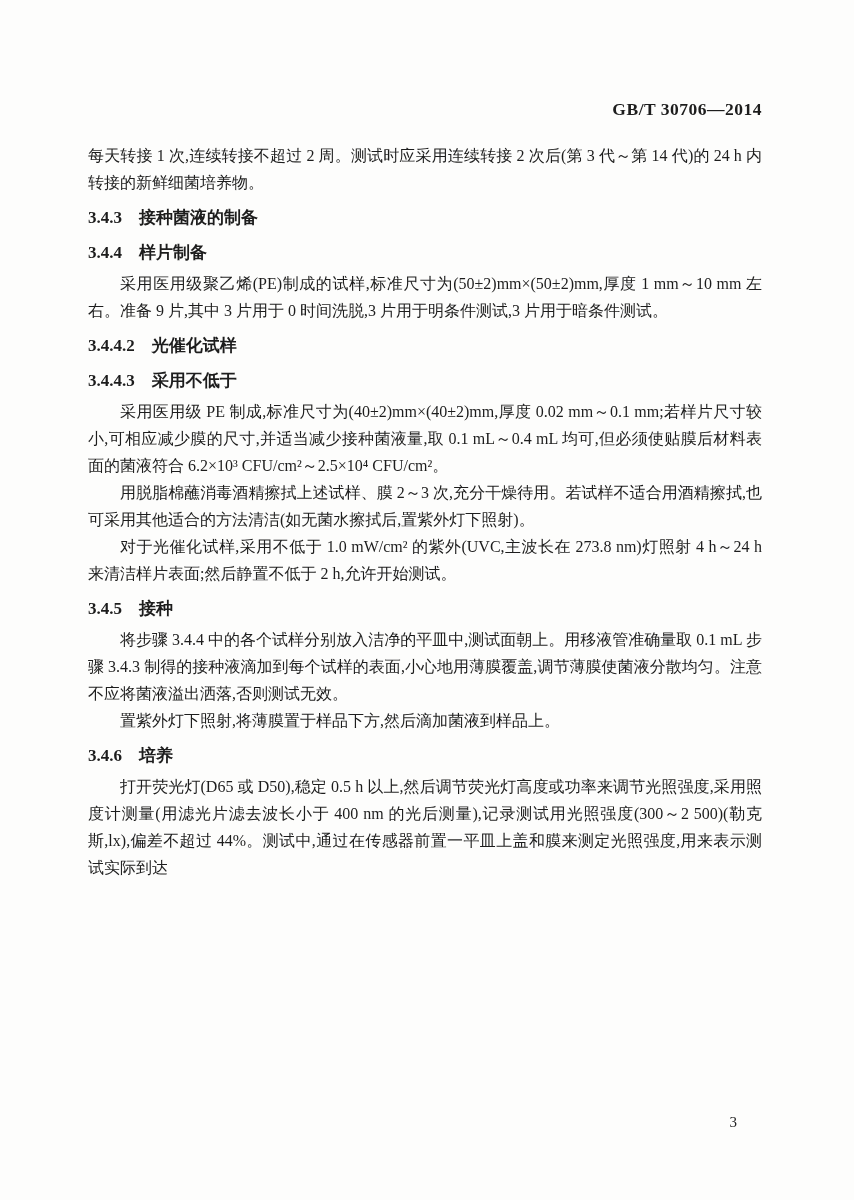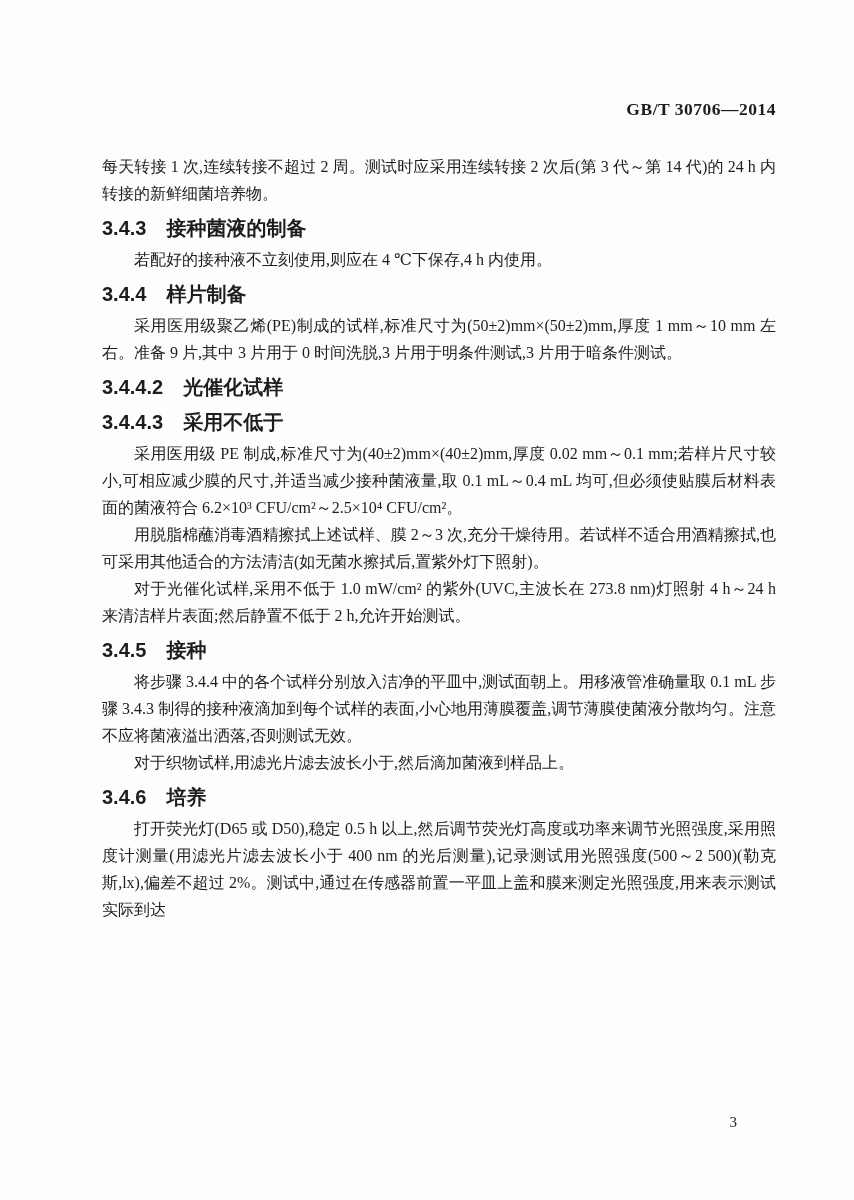--- a/index.html
+++ b/index.html
@@ -13,81 +13,80 @@
     width: 854px;
     height: 1200px;
     margin: 0 auto;
     background: #fdfdfc;
     color: #1d1d1d;
     font-family: "Liberation Serif", "DejaVu Serif", serif;
     overflow: hidden;
   }
   .content {
     position: absolute;
-    left: 102px;
+    left: 88px;
     top: 0;
     width: 674px;
   }
   .doc-number {
     padding-top: 96px;
     text-align: right;
     font-weight: bold;
     font-size: 17.5px;
     line-height: 27px;
     letter-spacing: 0.5px;
   }
   .body-text {
-    margin-top: 30px;
+    margin-top: 19px;
   }
   .body-text p {
     margin: 0;
     font-size: 16px;
     line-height: 27px;
     text-align: justify;
     text-indent: 2em;
   }
   .body-text p.no-indent {
     text-indent: 0;
   }
   .body-text h3 {
     margin: 8px 0 4px 0;
-    font-size: 20px;
+    font-size: 17px;
     line-height: 27px;
     font-weight: bold;
-    font-family: Liberation Sans, sans-serif;
+    font-family: Liberation Serif, serif;
   }
   .page-number {
     position: absolute;
     top: 1112px;
     right: 117px;
     font-size: 15px;
     line-height: 20px;
   }
 </style>
 </head>
 <body>
 
 <div class="page">
   <div class="content">
 
     <div class="doc-number">GB/T 30706—2014</div>
 
     <div class="body-text">
       <p class="no-indent">每天转接 1 次,连续转接不超过 2 周。测试时应采用连续转接 2 次后(第 3 代～第 14 代)的 24 h 内转接的新鲜细菌培养物。</p>
       <h3>3.4.3　接种菌液的制备</h3>
-      <p>若配好的接种液不立刻使用,则应在 4 ℃下保存,4 h 内使用。</p>
       <h3>3.4.4　样片制备</h3>
       <p>采用医用级聚乙烯(PE)制成的试样,标准尺寸为(50±2)mm×(50±2)mm,厚度 1 mm～10 mm 左右。准备 9 片,其中 3 片用于 0 时间洗脱,3 片用于明条件测试,3 片用于暗条件测试。</p>
       <h3>3.4.4.2　光催化试样</h3>
       <h3>3.4.4.3　采用不低于</h3>
       <p>采用医用级 PE 制成,标准尺寸为(40±2)mm×(40±2)mm,厚度 0.02 mm～0.1 mm;若样片尺寸较小,可相应减少膜的尺寸,并适当减少接种菌液量,取 0.1 mL～0.4 mL 均可,但必须使贴膜后材料表面的菌液符合 6.2×10³ CFU/cm²～2.5×10⁴ CFU/cm²。</p>
       <p>用脱脂棉蘸消毒酒精擦拭上述试样、膜 2～3 次,充分干燥待用。若试样不适合用酒精擦拭,也可采用其他适合的方法清洁(如无菌水擦拭后,置紫外灯下照射)。</p>
       <p>对于光催化试样,采用不低于 1.0 mW/cm² 的紫外(UVC,主波长在 273.8 nm)灯照射 4 h～24 h 来清洁样片表面;然后静置不低于 2 h,允许开始测试。</p>
       <h3>3.4.5　接种</h3>
       <p>将步骤 3.4.4 中的各个试样分别放入洁净的平皿中,测试面朝上。用移液管准确量取 0.1 mL 步骤 3.4.3 制得的接种液滴加到每个试样的表面,小心地用薄膜覆盖,调节薄膜使菌液分散均匀。注意不应将菌液溢出洒落,否则测试无效。</p>
-      <p>对于织物试样,用滤光片滤去波长小于,然后滴加菌液到样品上。</p>
+      <p>置紫外灯下照射,将薄膜置于样品下方,然后滴加菌液到样品上。</p>
       <h3>3.4.6　培养</h3>
-      <p>打开荧光灯(D65 或 D50),稳定 0.5 h 以上,然后调节荧光灯高度或功率来调节光照强度,采用照度计测量(用滤光片滤去波长小于 400 nm 的光后测量),记录测试用光照强度(500～2 500)(勒克斯,lx),偏差不超过 2%。测试中,通过在传感器前置一平皿上盖和膜来测定光照强度,用来表示测试实际到达</p>
+      <p>打开荧光灯(D65 或 D50),稳定 0.5 h 以上,然后调节荧光灯高度或功率来调节光照强度,采用照度计测量(用滤光片滤去波长小于 400 nm 的光后测量),记录测试用光照强度(300～2 500)(勒克斯,lx),偏差不超过 44%。测试中,通过在传感器前置一平皿上盖和膜来测定光照强度,用来表示测试实际到达</p>
     </div>
   </div>
 
   <div class="page-number">3</div>
 </div>
 
 </body></html>

